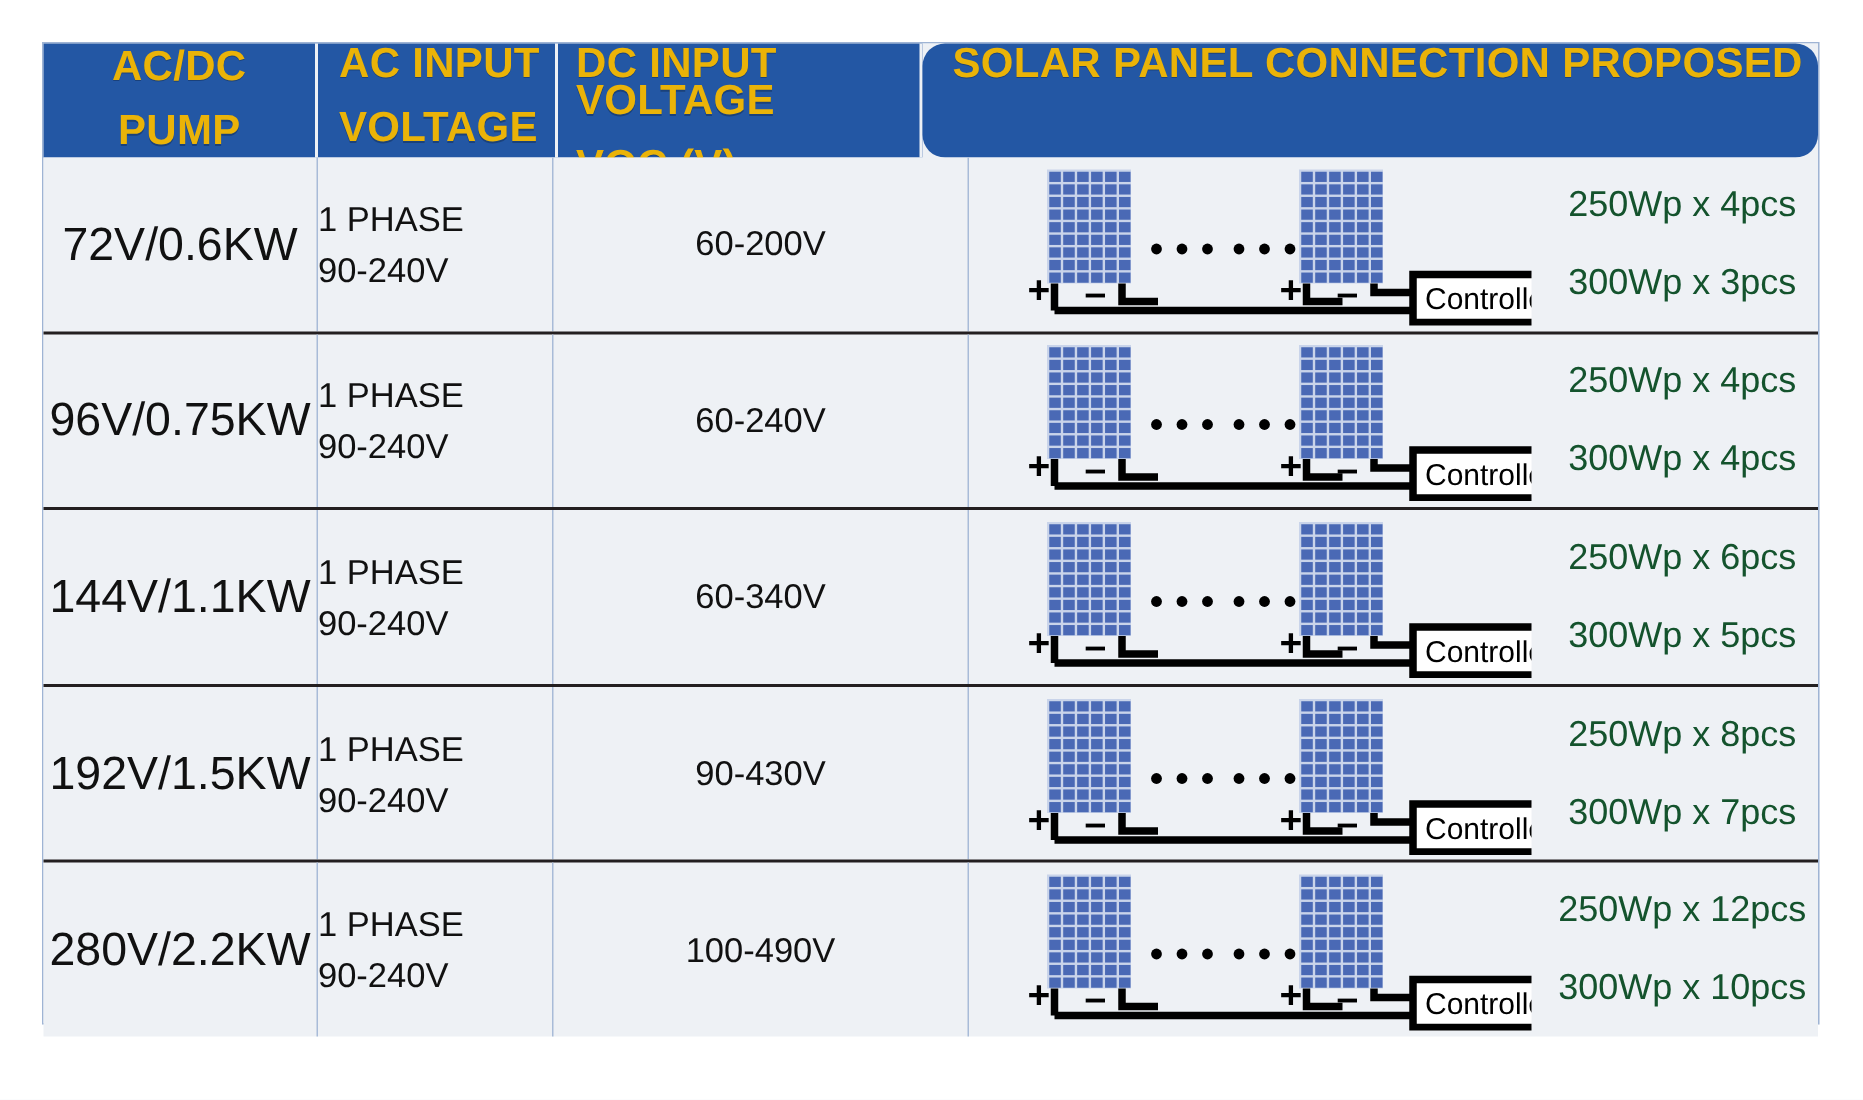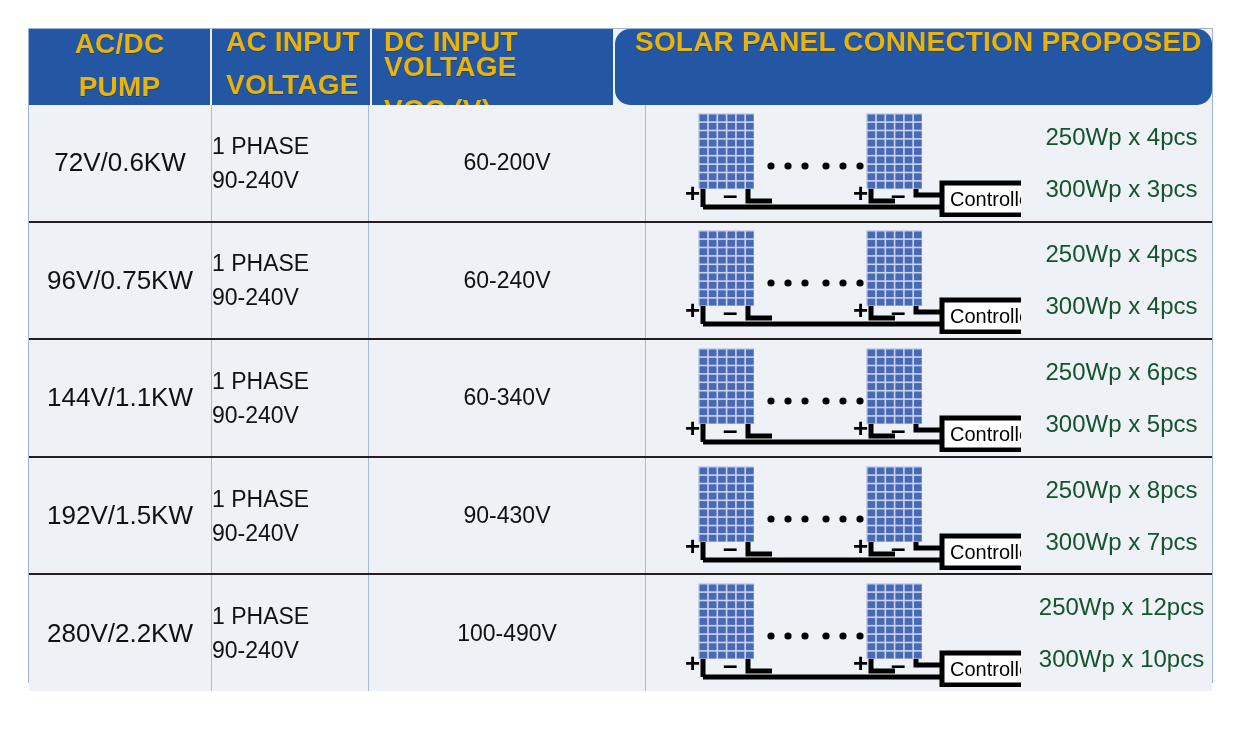--- a/index.html
+++ b/index.html
@@ -66,21 +66,21 @@
     flex-direction: column;
     justify-content: center;
     border-right: 1px solid #a8bbd8;
     color: #111111;
   }
   .td:last-child { border-right: none; }
 
   .c-pump {
     width: 183px;
     align-items: center;
-    font-size: 26px;
+    font-size: 31px;
   }
   .c-acin {
     width: 157px;
     align-items: flex-start;
     font-size: 23px;
     line-height: 34px;
   }
   .c-dcin {
     width: 277px;
     align-items: center;

